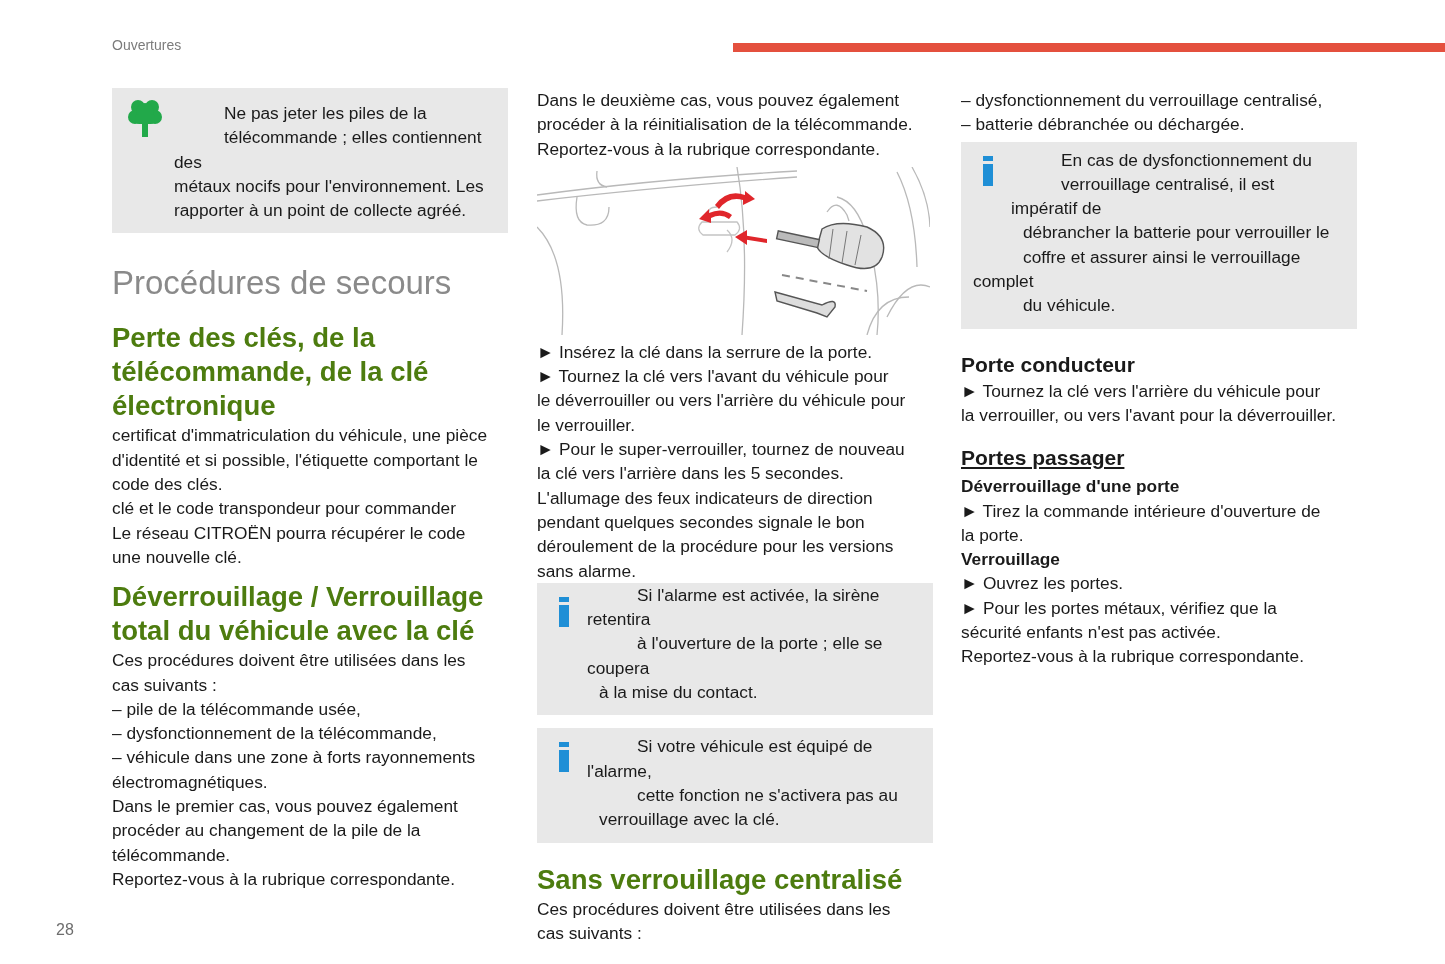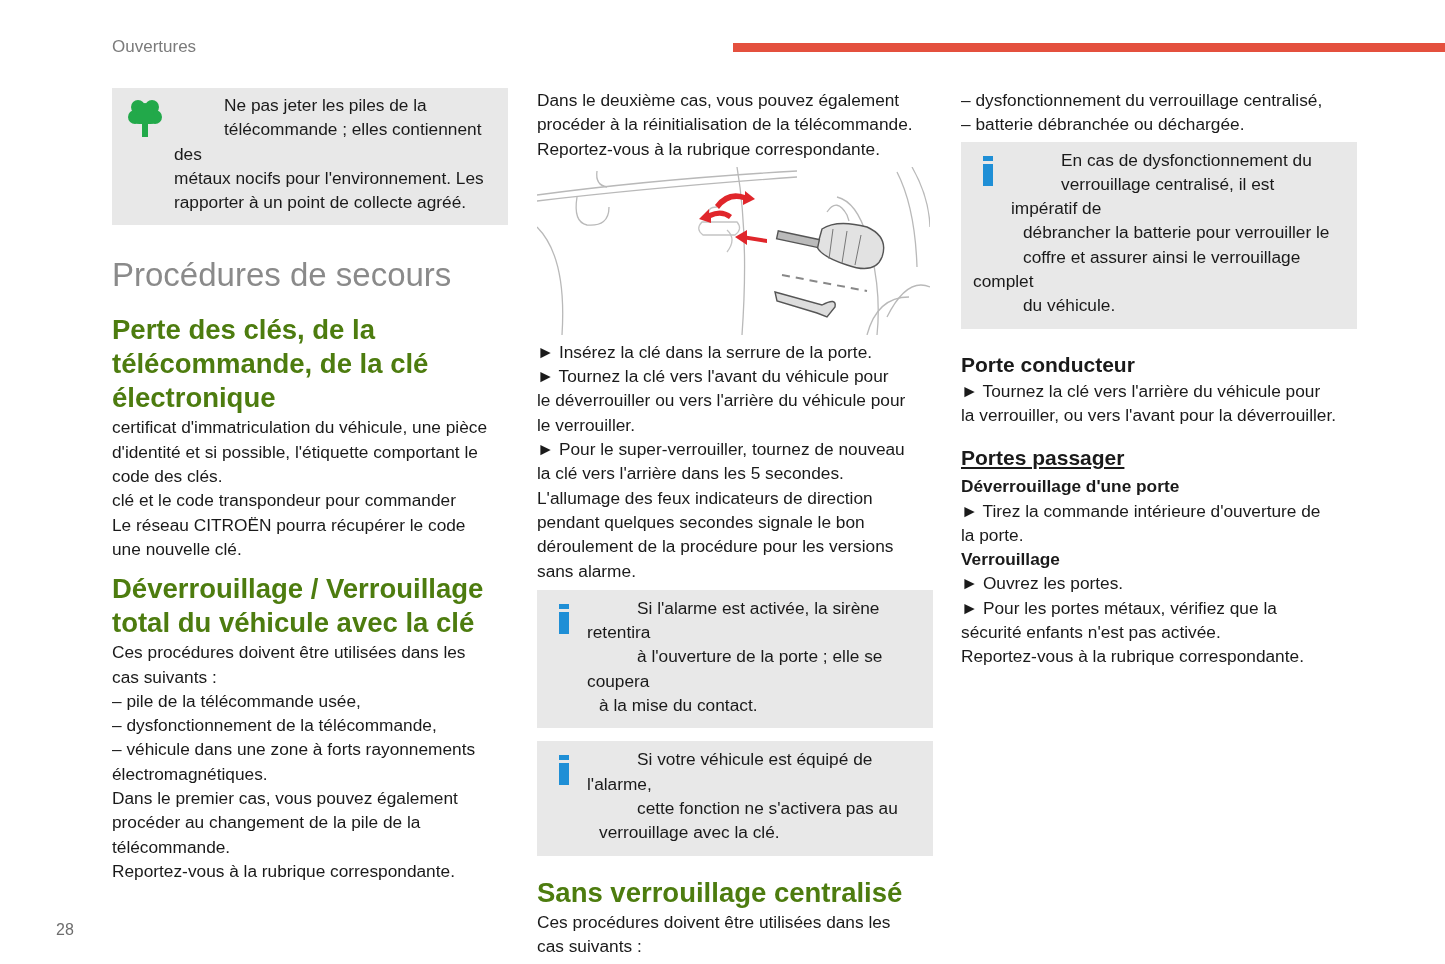--- a/index.html
+++ b/index.html
@@ -1,18 +1,18 @@
 <!DOCTYPE html>
 <html><head>
 <meta charset="utf-8">
 <style>
   html, body { margin:0; padding:0; background:#ffffff; }
   body { width:1445px; height:964px; position:relative; overflow:hidden;
          font-family:"Liberation Sans", sans-serif; color:#1a1a1a; }
-  .header-label { position:absolute; left:112px; top:37px; font-size:17px; color:#7b7b7b; }
+  .header-label { position:absolute; left:112px; top:37px; font-size:14px; color:#7b7b7b; }
   .header-bar { position:absolute; left:733px; top:43px; width:712px; height:9px; background:#e4503e; }
   .col { position:absolute; top:88px; }
   .col1 { left:112px; width:396px; }
   .col2 { left:537px; width:396px; }
   .col3 { left:961px; width:396px; }
   .p { font-size:17.3px; line-height:24.3px; margin:0; }
   .box { background:#e8e8e8; padding:1px 12px 11px 12px; position:relative; }
   .box .p { text-indent:50px; }
   .box .lead { display:block; }
   .icon-tree { position:absolute; left:16px; top:10px; width:34px; height:40px; }
@@ -38,21 +38,21 @@
       <g fill="#22a94a">
         <circle cx="10" cy="9" r="7"></circle>
           <circle cx="24" cy="9" r="7"></circle>
         <circle cx="7" cy="19" r="7"></circle>
           <circle cx="27" cy="19" r="7"></circle>
         <circle cx="17" cy="14" r="9"></circle>
           <rect x="7" y="16" width="20" height="10" rx="4"></rect>
         <rect x="14" y="24" width="6" height="15"></rect>
       </g>
     </svg>
-    <p class="p" style="margin-top:4px;">
+    <p class="p" style="margin-top:12px;">
       <span class="lead" style="padding-left:50px">Ne pas jeter les piles de la</span>
       <span class="lead" style="padding-left:50px">télécommande ; elles contiennent des</span>
       <span class="lead">métaux nocifs pour l'environnement. Les</span>
       <span class="lead">rapporter à un point de collecte agréé.</span>
     </p>
   </div>
 
   <h1 class="section-title" style="margin-top:30px;">Procédures de secours</h1>
 
   <h2 class="h2" style="margin-top:18px;">
@@ -136,21 +136,21 @@
     <span style="display:block">le déverrouiller ou vers l'arrière du véhicule pour</span>
     <span style="display:block">le verrouiller.</span>
     <span style="display:block">►  Pour le super-verrouiller, tournez de nouveau</span>
     <span style="display:block">la clé vers l'arrière dans les 5 secondes.</span>
     <span style="display:block">L'allumage des feux indicateurs de direction</span>
     <span style="display:block">pendant quelques secondes signale le bon</span>
     <span style="display:block">déroulement de la procédure pour les versions</span>
     <span style="display:block">sans alarme.</span>
   </p>
 
-  <div class="box" style="margin-top:7px; padding-top:6px;">
+  <div class="box" style="padding-top:0;">
     <div class="icon-info">
         <div class="dot"></div>
         <div class="stem"></div>
       </div>
     <p class="p">
       <span class="lead" style="padding-left:38px">Si l'alarme est activée, la sirène retentira</span>
       <span class="lead" style="padding-left:38px">à l'ouverture de la porte ; elle se coupera</span>
       <span class="lead">à la mise du contact.</span>
     </p>
   </div>

